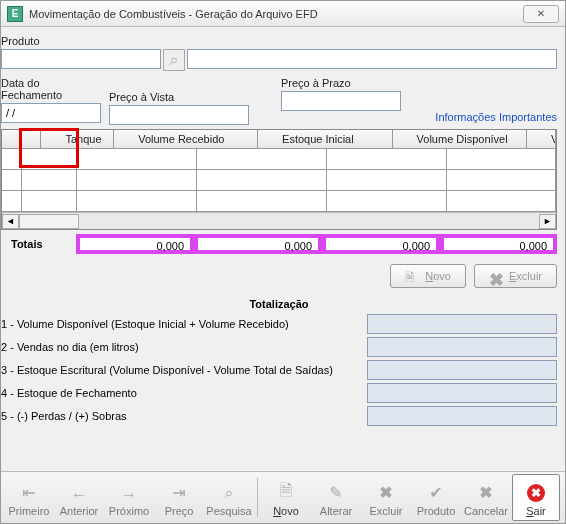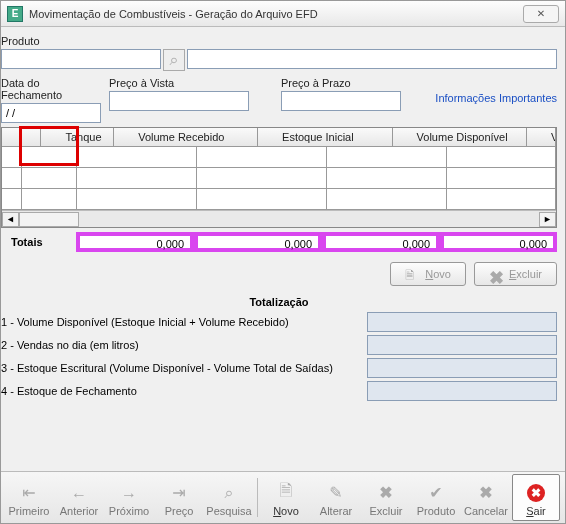--- a/index.html
+++ b/index.html
@@ -74,29 +74,29 @@
           <span class="mag">⌕</span>
         </div>
       <input class="field long" style="">
     </div>
 
     <div class="row" style="margin-top:4px;">
       <div style="width:100px;">
         <div class="label">Data do Fechamento</div>
         <input class="field" style="width: 100px;" value="/ /">
       </div>
-      <div style="width:164px;">
+      <div style="width:164px;margin-top:14px;">
         <div class="label">Preço à Vista</div>
         <input class="field" style="width: 140px;">
       </div>
       <div style="width:120px;">
         <div class="label">Preço à Prazo</div>
         <input class="field" style="width: 120px;">
       </div>
-      <div style="flex:1; display:flex; align-items:center; justify-content:flex-end; padding-bottom:2px;">
+      <div style="flex:1; display:flex; align-items:flex-end; justify-content:flex-end; padding-bottom:2px;">
         <span class="link">Informações Importantes</span>
       </div>
     </div>
 
     <div class="grid-wrap" style="position:relative;">
       <div class="grid-head">
         <div class="cell c0"></div>
         <div class="cell c1">Tanque</div>
         <div class="cell c3">Volume Recebido</div>
         <div class="cell c2">Estoque Inicial</div>
@@ -169,20 +169,24 @@
         <div class="t-field"></div>
       </div>
     <div class="total-line">
         <div class="t-label">3 - Estoque Escritural (Volume Disponível - Volume Total de Saídas)</div>
         <div class="t-field"></div>
       </div>
     <div class="total-line">
         <div class="t-label">4 - Estoque de Fechamento</div>
         <div class="t-field"></div>
       </div>
+    <div class="total-line">
+        <div class="t-label">5 - (-) Perdas / (+) Sobras</div>
+        <div class="t-field"></div>
+      </div>
   </div>
 
   <div class="toolbar">
     <div class="tbtn">
         <div class="ticon arrow-ico">⇤</div>
         <span>Primeiro</span>
       </div>
     <div class="tbtn">
         <div class="ticon arrow-ico">←</div>
         <span>Anterior</span>

